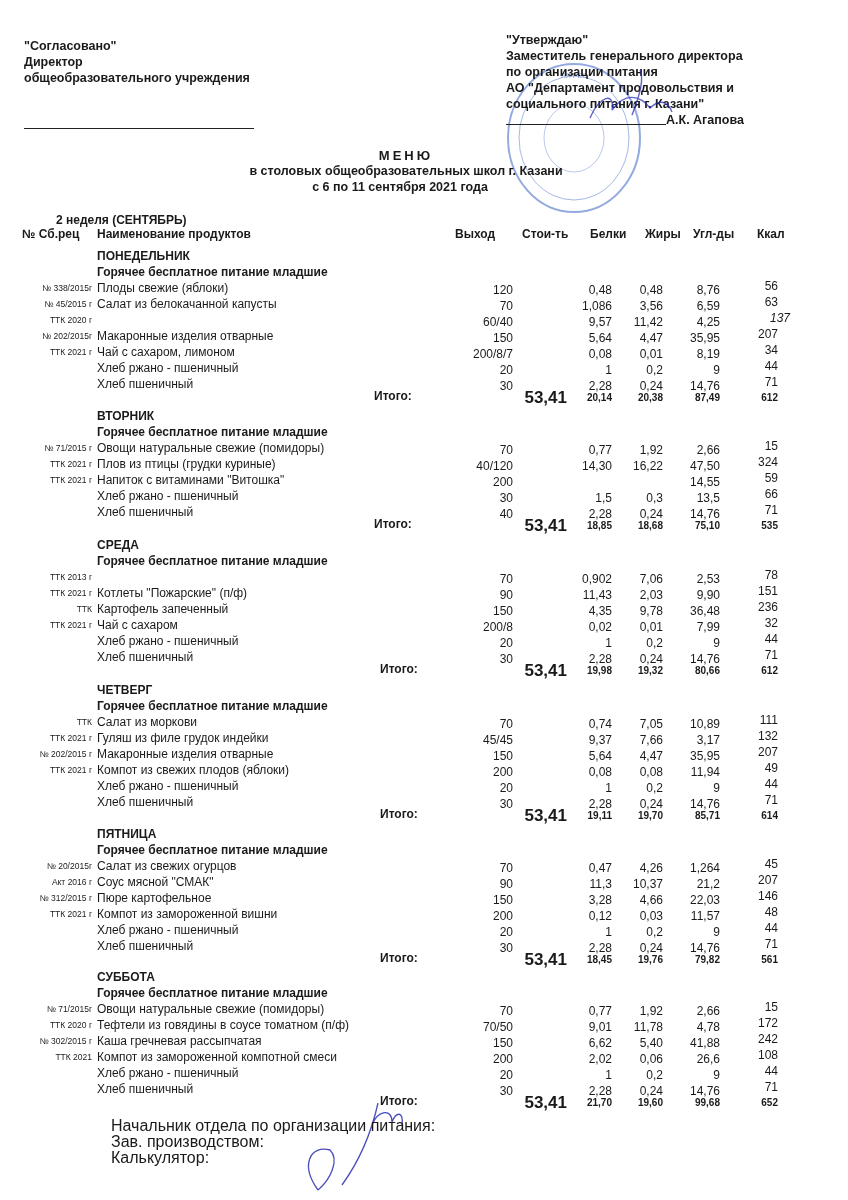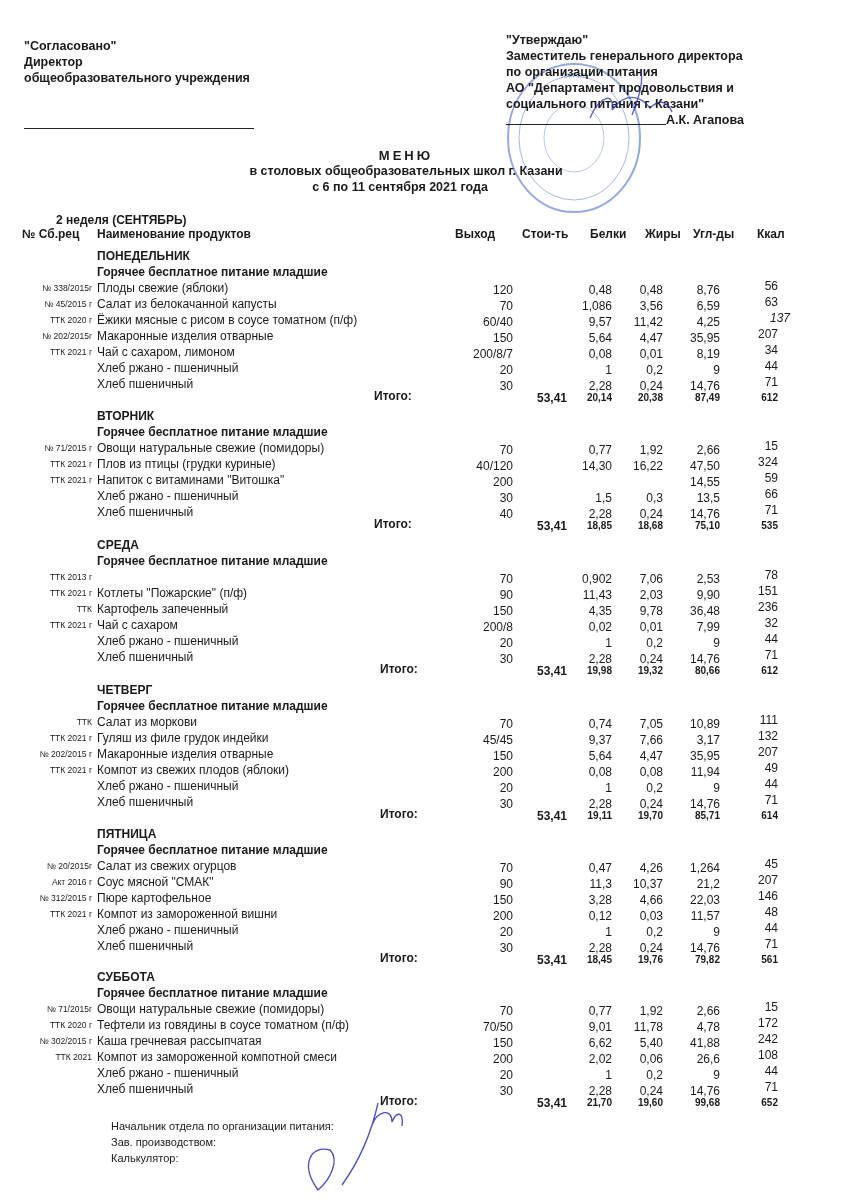--- a/index.html
+++ b/index.html
@@ -19,23 +19,23 @@
   .colhdr { top: 227px; font-size: 12px; font-weight: bold; }
   .rows { left: 0; top: 0; width: 848px; }
   .row { position: absolute; left: 0; width: 848px; height: 16px; font-size: 12px; line-height: 16px; }
   .code { position: absolute; right: 756px; font-size: 8.5px; white-space: nowrap; text-align: right; }
   .dish { position: absolute; left: 97px; white-space: nowrap; }
   .num { position: absolute; text-align: right; white-space: nowrap; }
   .day { font-weight: bold; }
   .cat { font-weight: bold; }
   .total { font-weight: bold; }
   .total .num { font-size: 10px; }
-  .total .cost { font-size: 12px; }
+  .total .cost { font-size: 17px; }
   .itogo { position: absolute; left: 374px; font-weight: bold; }
-  .footer { left: 111px; top: 1118px; font-size: 11px; line-height: 16px; }
+  .footer { left: 111px; top: 1118px; font-size: 16px; line-height: 16px; }
   .stamp { left: 502px; top: 56px; width: 150px; height: 160px; }
   .sig { left: 0; top: 0; }
 </style>
 </head>
 <body>
 
 <div class="abs hdr-left">
   <div>"Согласовано"</div>
   <div>Директор</div>
   <div>общеобразовательного учреждения</div>
@@ -98,21 +98,20 @@
       <span class="code">№ 45/2015 г</span>
       <span class="dish">Салат из белокачанной капусты</span>
       <span class="num" style="right: 335px; top: 2px;">70</span>
       <span class="num" style="right: 236px; top: 2px;">1,086</span>
       <span class="num" style="right: 185px; top: 2px;">3,56</span>
       <span class="num" style="right: 128px; top: 2px;">6,59</span>
       <span class="num" style="right: 70px; top: -2px;">63</span>
     </div>
     <div class="row" style="top: 312px;">
       <span class="code">ТТК 2020 г</span>
-      <span class="dish">Ёжики мясные с рисом в соусе томатном (п/ф)</span>
       <span class="num" style="right: 335px; top: 2px;">60/40</span>
       <span class="num" style="right: 236px; top: 2px;">9,57</span>
       <span class="num" style="right: 185px; top: 2px;">11,42</span>
       <span class="num" style="right: 128px; top: 2px;">4,25</span>
       <span class="num" style="right: 58px; top: -2px; font-style: italic;">137</span>
     </div>
     <div class="row" style="top: 328px;">
       <span class="code">№ 202/2015г</span>
       <span class="dish">Макаронные изделия отварные</span>
       <span class="num" style="right: 335px; top: 2px;">150</span>

